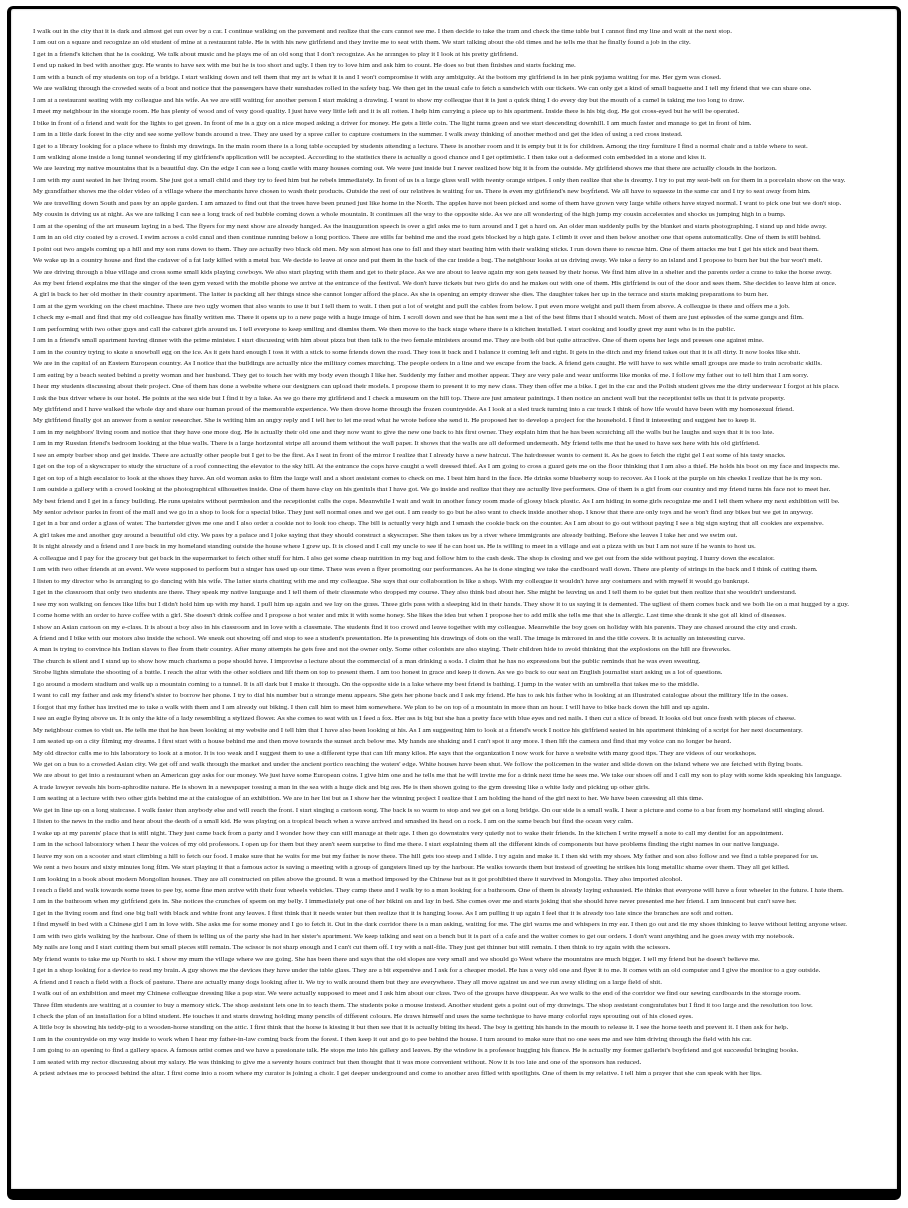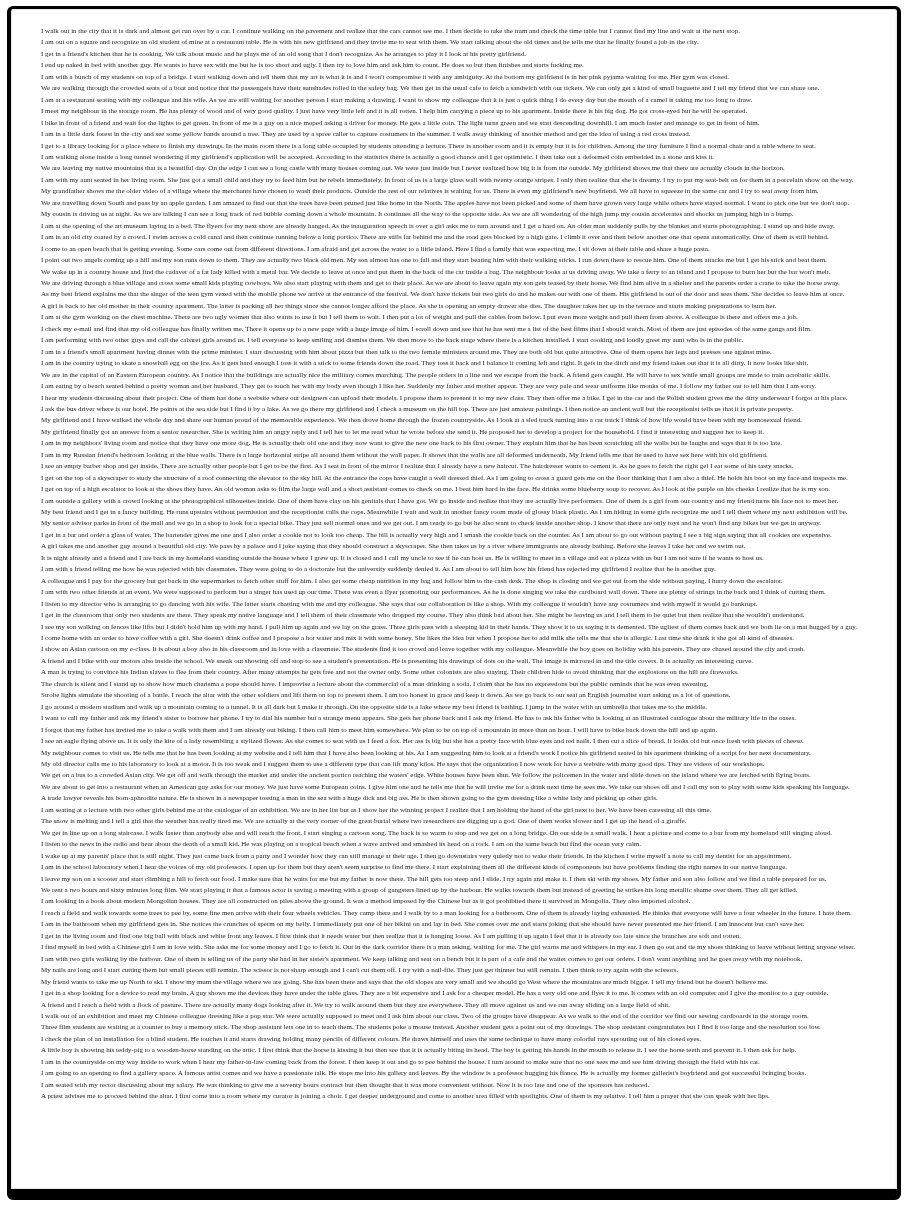--- a/index.html
+++ b/index.html
@@ -16,21 +16,21 @@
     border: 3px solid #000;
     border-left-width: 4px;
     border-right-width: 4px;
     border-bottom-width: 11px;
     border-radius: 6px;
     background: #fff;
     box-shadow: inset 0 0 2px rgba(0,0,0,0.35);
   }
   .content {
     position: absolute;
-    left: 33px; top: 26px; right: 16px; margin-left: 8px;
+    left: 33px; top: 26px; right: 16px;
   }
   .dream-line {
     font-family: "Liberation Serif", "DejaVu Serif", serif;
     font-size: 7px;
     line-height: 11.45px;
     color: #1c1c1c;
     white-space: nowrap;
     overflow: hidden;
     letter-spacing: 0px;
   }
@@ -52,21 +52,20 @@
     <div class="dream-line">I am in a little dark forest in the city and see some yellow bands around a tree. They are used by a spree caller to capture costumers in the summer. I walk away thinking of another method and get the idea of using a red cross instead.</div>
     <div class="dream-line">I get to a library looking for a place where to finish my drawings. In the main room there is a long table occupied by students attending a lecture. There is another room and it is empty but it is for children. Among the tiny furniture I find a normal chair and a table where to seat.</div>
     <div class="dream-line">I am walking alone inside a long tunnel wondering if my girlfriend's application will be accepted. According to the statistics there is actually a good chance and I get optimistic. I then take out a deformed coin embedded in a stone and kiss it.</div>
     <div class="dream-line">We are leaving my native mountains that is a beautiful day. On the edge I can see a long castle with many houses coming out. We were just inside but I never realized how big it is from the outside. My girlfriend shows me that there are actually clouds in the horizon.</div>
     <div class="dream-line">I am with my aunt seated in her living room. She just got a small child and they try to feed him but he rebels immediately. In front of us is a large glass wall with twenty orange stripes. I only then realize that she is dreamy. I try to put my seat-belt on for them in a porcelain show on the way.</div>
     <div class="dream-line">My grandfather shows me the older video of a village where the merchants have chosen to wash their products. Outside the rest of our relatives is waiting for us. There is even my girlfriend's new boyfriend. We all have to squeeze in the same car and I try to seat away from him.</div>
     <div class="dream-line">We are travelling down South and pass by an apple garden. I am amazed to find out that the trees have been pruned just like home in the North. The apples have not been picked and some of them have grown very large while others have stayed normal. I want to pick one but we don't stop.</div>
     <div class="dream-line">My cousin is driving us at night. As we are talking I can see a long track of red bubble coming down a whole mountain. It continues all the way to the opposite side. As we are all wondering of the high jump my cousin accelerates and shocks us jumping high in a bump.</div>
     <div class="dream-line">I am at the opening of the art museum laying in a bed. The flyers for my next show are already hanged. As the inauguration speech is over a girl asks me to turn around and I get a hard on. An older man suddenly pulls by the blanket and starts photographing. I stand up and hide away.</div>
     <div class="dream-line">I am in an old city coated by a crowd. I swim across a cold canal and then continue running below a long portico. There are stills far behind me and the road gets blocked by a high gate. I climb it over and then below another one that opens automatically. One of them is still behind.</div>
-    <div class="dream-line">I come to an open beach that is getting evening. Some cars come out from different directions. I am afraid and get across the water to a little island. Here I find a family that was expecting me. I sit down at their table and share a huge pasta.</div>
     <div class="dream-line">I point out two angels coming up a hill and my son runs down to them. They are actually two black old men. My son almost has one to fall and they start beating him with their walking sticks. I run down there to rescue him. One of them attacks me but I get his stick and beat them.</div>
     <div class="dream-line">We wake up in a country house and find the cadaver of a fat lady killed with a metal bar. We decide to leave at once and put them in the back of the car inside a bag. The neighbour looks at us driving away. We take a ferry to an island and I propose to burn her but the bar won't melt.</div>
     <div class="dream-line">We are driving through a blue village and cross some small kids playing cowboys. We also start playing with them and get to their place. As we are about to leave again my son gets teased by their horse. We find him alive in a shelter and the parents order a crane to take the horse away.</div>
     <div class="dream-line">As my best friend explains me that the singer of the teen gym vexed with the mobile phone we arrive at the entrance of the festival. We don't have tickets but two girls do and he makes out with one of them. His girlfriend is out of the door and sees them. She decides to leave him at once.</div>
     <div class="dream-line">A girl is back to her old mother in their country apartment. The latter is packing all her things since she cannot longer afford the place. As she is opening an empty drawer she dies. The daughter takes her up in the terrace and starts making preparations to burn her.</div>
     <div class="dream-line">I am at the gym working on the chest machine. There are two ugly women that also wants to use it but I tell them to wait. I then put a lot of weight and pull the cables from below. I put even more weight and pull them from above. A colleague is there and offers me a job.</div>
     <div class="dream-line">I check my e-mail and find that my old colleague has finally written me. There it opens up to a new page with a huge image of him. I scroll down and see that he has sent me a list of the best films that I should watch. Most of them are just episodes of the same gangs and film.</div>
     <div class="dream-line">I am performing with two other guys and call the cabaret girls around us. I tell everyone to keep smiling and dismiss them. We then move to the back stage where there is a kitchen installed. I start cooking and loudly greet my aunt who is in the public.</div>
     <div class="dream-line">I am in a friend's small apartment having dinner with the prime minister. I start discussing with him about pizza but then talk to the two female ministers around me. They are both old but quite attractive. One of them opens her legs and presses one against mine.</div>
     <div class="dream-line">I am in the country trying to skate a snowball egg on the ice. As it gets hard enough I toss it with a stick to some friends down the road. They toss it back and I balance it coming left and right. It gets in the ditch and my friend takes out that it is all dirty. It now looks like shit.</div>
@@ -80,43 +79,42 @@
     <div class="dream-line">I am in my Russian friend's bedroom looking at the blue walls. There is a large horizontal stripe all around them without the wall paper. It shows that the walls are all deformed underneath. My friend tells me that he used to have sex here with his old girlfriend.</div>
     <div class="dream-line">I see an empty barber shop and get inside. There are actually other people but I get to be the first. As I seat in front of the mirror I realize that I already have a new haircut. The hairdresser wants to cement it. As he goes to fetch the right gel I eat some of his tasty snacks.</div>
     <div class="dream-line">I get on the top of a skyscraper to study the structure of a roof connecting the elevator to the sky hill. At the entrance the cops have caught a well dressed thief. As I am going to cross a guard gets me on the floor thinking that I am also a thief. He holds his boot on my face and inspects me.</div>
     <div class="dream-line">I get on top of a high escalator to look at the shoes they have. An old woman asks to film the large wall and a short assistant comes to check on me. I beat him hard in the face. He drinks some blueberry soup to recover. As I look at the purple on his cheeks I realize that he is my son.</div>
     <div class="dream-line">I am outside a gallery with a crowd looking at the photographical silhouettes inside. One of them have clay on his genitals that I have got. We go inside and realize that they are actually live performers. One of them is a girl from our country and my friend turns his face not to meet her.</div>
     <div class="dream-line">My best friend and I get in a fancy building. He runs upstairs without permission and the receptionist calls the cops. Meanwhile I wait and wait in another fancy room made of glossy black plastic. As I am hiding in some girls recognize me and I tell them where my next exhibition will be.</div>
     <div class="dream-line">My senior advisor parks in front of the mall and we go in a shop to look for a special bike. They just sell normal ones and we get out. I am ready to go but he also want to check inside another shop. I know that there are only toys and he won't find any bikes but we get in anyway.</div>
     <div class="dream-line">I get in a bar and order a glass of water. The bartender gives me one and I also order a cookie not to look too cheap. The bill is actually very high and I smash the cookie back on the counter. As I am about to go out without paying I see a big sign saying that all cookies are expensive.</div>
     <div class="dream-line">A girl takes me and another guy around a beautiful old city. We pass by a palace and I joke saying that they should construct a skyscraper. She then takes us by a river where immigrants are already bathing. Before she leaves I take her and we swim out.</div>
     <div class="dream-line">It is night already and a friend and I are back in my homeland standing outside the house where I grew up. It is closed and I call my uncle to see if he can host us. He is willing to meet in a village and eat a pizza with us but I am not sure if he wants to host us.</div>
-    <div class="dream-line">I am with a friend telling me how he was rejected with his classmates. They were going to do a doctorate but the university suddenly denied it. As I am about to tell him how his friend has rejected my girlfriend I realize that he is another guy.</div>
     <div class="dream-line">A colleague and I pay for the grocery but get back in the supermarket to fetch other stuff for him. I also get some cheap nutrition in my bag and follow him to the cash desk. The shop is closing and we get out from the side without paying. I hurry down the escalator.</div>
     <div class="dream-line">I am with two other friends at an event. We were supposed to perform but a singer has used up our time. There was even a flyer promoting our performances. As he is done singing we take the cardboard wall down. There are plenty of strings in the back and I think of cutting them.</div>
     <div class="dream-line">I listen to my director who is arranging to go dancing with his wife. The latter starts chatting with me and my colleague. She says that our collaboration is like a shop. With my colleague it wouldn't have any costumers and with myself it would go bankrupt.</div>
     <div class="dream-line">I get in the classroom that only two students are there. They speak my native language and I tell them of their classmate who dropped my course. They also think bad about her. She might be leaving us and I tell them to be quiet but then realize that she wouldn't understand.</div>
     <div class="dream-line">I see my son walking on fences like lifts but I didn't hold him up with my hand. I pull him up again and we lay on the grass. Three girls pass with a sleeping kid in their hands. They show it to us saying it is demented. The ugliest of them comes back and we both lie on a mat hugged by a guy.</div>
     <div class="dream-line">I come home with an order to have coffee with a girl. She doesn't drink coffee and I propose a hot water and mix it with some honey. She likes the idea but when I propose her to add milk she tells me that she is allergic. Last time she drank it she got all kind of diseases.</div>
     <div class="dream-line">I show an Asian cartoon on my e-class. It is about a boy also in his classroom and in love with a classmate. The students find it too crowd and leave together with my colleague. Meanwhile the boy goes on holiday with his parents. They are chased around the city and crash.</div>
     <div class="dream-line">A friend and I bike with our motors also inside the school. We sneak out showing off and stop to see a student's presentation. He is presenting his drawings of dots on the wall. The image is mirrored in and the title covers. It is actually an interesting curve.</div>
     <div class="dream-line">A man is trying to convince his Indian slaves to flee from their country. After many attempts he gets free and not the owner only. Some other colonists are also staying. Their children hide to avoid thinking that the explosions on the hill are fireworks.</div>
     <div class="dream-line">The church is silent and I stand up to show how much charisma a pope should have. I improvise a lecture about the commercial of a man drinking a soda. I claim that he has no expressions but the public reminds that he was even sweating.</div>
     <div class="dream-line">Strobe lights simulate the shooting of a battle. I reach the altar with the other soldiers and lift them on top to present them. I am too honest in grace and keep it down. As we go back to our seat an English journalist start asking us a lot of questions.</div>
     <div class="dream-line">I go around a modern stadium and walk up a mountain coming to a tunnel. It is all dark but I make it through. On the opposite side is a lake where my best friend is bathing. I jump in the water with an umbrella that takes me to the middle.</div>
     <div class="dream-line">I want to call my father and ask my friend's sister to borrow her phone. I try to dial his number but a strange menu appears. She gets her phone back and I ask my friend. He has to ask his father who is looking at an illustrated catalogue about the military life in the oases.</div>
     <div class="dream-line">I forgot that my father has invited me to take a walk with them and I am already out biking. I then call him to meet him somewhere. We plan to be on top of a mountain in more than an hour. I will have to bike back down the hill and up again.</div>
     <div class="dream-line">I see an eagle flying above us. It is only the kite of a lady resembling a stylized flower. As she comes to seat with us I feed a fox. Her ass is big but she has a pretty face with blue eyes and red nails. I then cut a slice of bread. It looks old but once fresh with pieces of cheese.</div>
     <div class="dream-line">My neighbour comes to visit us. He tells me that he has been looking at my website and I tell him that I have also been looking at his. As I am suggesting him to look at a friend's work I notice his girlfriend seated in his apartment thinking of a script for her next documentary.</div>
+    <div class="dream-line">I am seated up on a city filming my dreams. I first start with a house behind me and then move towards the sunset arch below me. My hands are shaking and I can't spot it any more. I then lift the camera and find that my voice can no longer be heard.</div>
     <div class="dream-line">My old director calls me to his laboratory to look at a motor. It is too weak and I suggest them to use a different type that can lift many kilos. He says that the organization I now work for have a website with many good tips. They are videos of our workshops.</div>
     <div class="dream-line">We get on a bus to a crowded Asian city. We get off and walk through the market and under the ancient portico reaching the waters' edge. White houses have been shut. We follow the policemen in the water and slide down on the island where we are fetched with flying boats.</div>
     <div class="dream-line">We are about to get into a restaurant when an American guy asks for our money. We just have some European coins. I give him one and he tells me that he will invite me for a drink next time he sees me. We take our shoes off and I call my son to play with some kids speaking his language.</div>
     <div class="dream-line">A trade lawyer reveals his born-aphrodite nature. He is shown in a newspaper tossing a man in the sea with a huge dick and big ass. He is then shown going to the gym dressing like a white lady and picking up other girls.</div>
     <div class="dream-line">I am seating at a lecture with two other girls behind me at the catalogue of an exhibition. We are in her list but as I show her the winning project I realize that I am holding the hand of the girl next to her. We have been caressing all this time.</div>
-    <div class="dream-line">The snow is melting and I tell a girl that the weather has really tired me. We are actually at the very corner of the great burial where two researchers are digging up a god. One of them works slower and I get up the head of a giraffe.</div>
     <div class="dream-line">We get in line up on a long staircase. I walk faster than anybody else and will reach the front. I start singing a cartoon song. The back is so warm to stop and we get on a long bridge. On our side is a small walk. I hear a picture and come to a bar from my homeland still singing aloud.</div>
     <div class="dream-line">I listen to the news in the radio and hear about the death of a small kid. He was playing on a tropical beach when a wave arrived and smashed its head on a rock. I am on the same beach but find the ocean very calm.</div>
     <div class="dream-line">I wake up at my parents' place that is still night. They just came back from a party and I wonder how they can still manage at their age. I then go downstairs very quietly not to wake their friends. In the kitchen I write myself a note to call my dentist for an appointment.</div>
     <div class="dream-line">I am in the school laboratory when I hear the voices of my old professors. I open up for them but they aren't seem surprise to find me there. I start explaining them all the different kinds of components but have problems finding the right names in our native language.</div>
     <div class="dream-line">I leave my son on a scooter and start climbing a hill to fetch our food. I make sure that he waits for me but my father is now there. The hill gets too steep and I slide. I try again and make it. I then ski with my shoes. My father and son also follow and we find a table prepared for us.</div>
     <div class="dream-line">We rent a two hours and sixty minutes long film. We start playing it that a famous actor is saving a meeting with a group of gangsters lined up by the harbour. He walks towards them but instead of greeting he strikes his long metallic shame over them. They all get killed.</div>
     <div class="dream-line">I am looking in a book about modern Mongolian houses. They are all constructed on piles above the ground. It was a method imposed by the Chinese but as it got prohibited there it survived in Mongolia. They also imported alcohol.</div>
     <div class="dream-line">I reach a field and walk towards some trees to pee by, some fine men arrive with their four wheels vehicles. They camp there and I walk by to a man looking for a bathroom. One of them is already laying exhausted. He thinks that everyone will have a four wheeler in the future. I hate them.</div>
     <div class="dream-line">I am in the bathroom when my girlfriend gets in. She notices the crunches of sperm on my belly. I immediately put one of her bikini on and lay in bed. She comes over me and starts joking that she should have never presented me her friend. I am innocent but can't save her.</div>
     <div class="dream-line">I get in the living room and find one big ball with black and white front any leaves. I first think that it needs water but then realize that it is hanging loose. As I am pulling it up again I feel that it is already too late since the branches are soft and rotten.</div>

